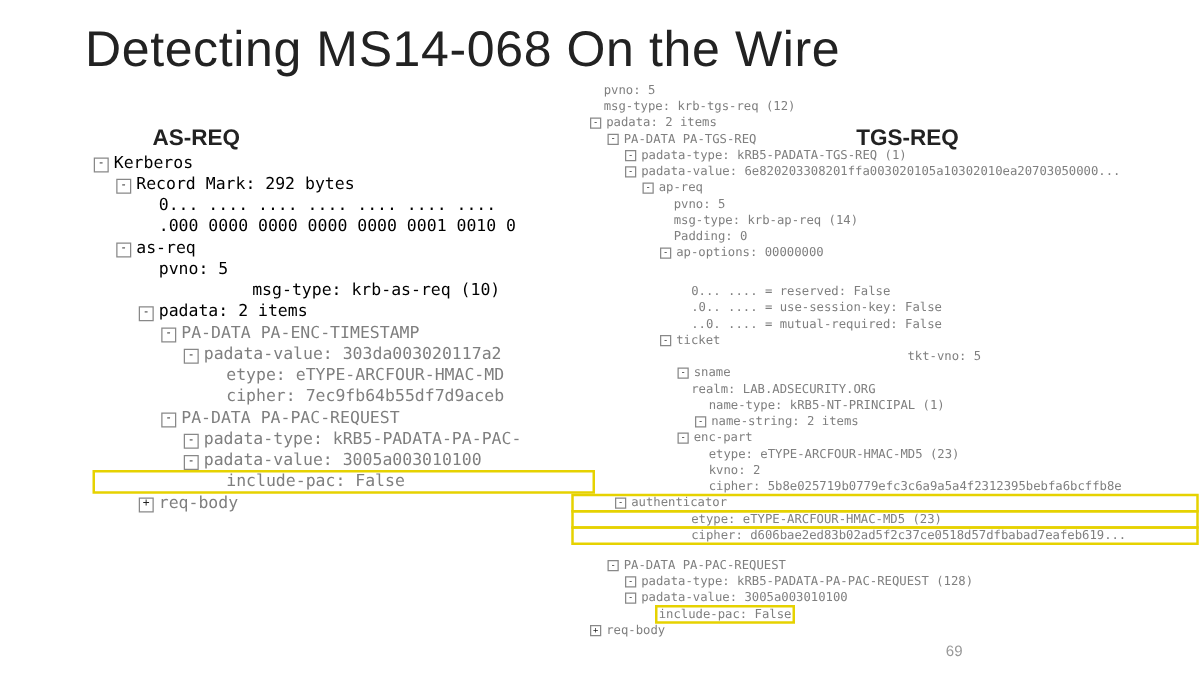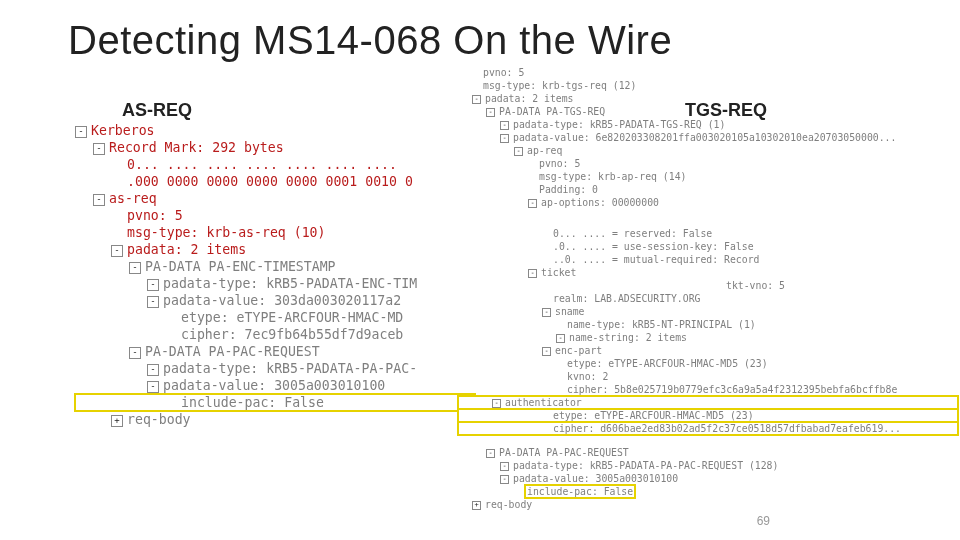--- a/index.html
+++ b/index.html
@@ -5,21 +5,21 @@
   html,body{margin:0;padding:0;width:960px;height:540px;background:#fff;font-family:"Segoe UI",Arial,sans-serif;overflow:hidden}
   .slide{position:relative;width:804px;height:540px;box-sizing:border-box}
   .title{position:absolute;left:68px;top:18px;font-size:40px;font-weight:300;color:#222;letter-spacing:.5px}
   .lbl{position:absolute;font-size:18px;font-weight:700;color:#222}
   .lbl-as{left:122px;top:100px}
   .lbl-tgs{left:685px;top:100px}
   .pagenum{position:absolute;right:34px;bottom:12px;font-size:12px;color:#999}
   
   .pane{position:absolute;font-family:Consolas,monaco,monospace;font-size:13.2px;line-height:17px;color:#222}
   .pane-gray{color:#7f7f7f}
-  .pane-dk{color:#b91c1c}
+  .pane-dk{color:#000000}
   .pane-left{left:75px;top:122px;width:400px}
   .pane-r1{left:458px;top:66px;width:500px;font-size:9.8px;line-height:13px}
   .pane-r2{left:458px;top:446px;width:500px;font-size:9.8px;line-height:13px}
   .row{white-space:pre}
   .tw{display:inline-block;width:10px;height:10px;border:1px solid #888;text-align:center;font-size:9px;line-height:9px;vertical-align:1px;margin-right:4px;cursor:pointer;background:#fff}
   .hl{outline:2px solid #e6d200;outline-offset:-1px;background:#fff}
   .hl2{display:inline-block;outline:2px solid #e6d200;outline-offset:-1px;padding:0 2px}
 </style>
 </head>
 <body>
@@ -29,24 +29,23 @@
   <div class="lbl lbl-as">AS-REQ</div>
   <div class="lbl lbl-tgs">TGS-REQ</div>
 
   <div class="pane pane-left" id="pane-left">
       <div class="row" style="padding-left: 0px;"><span class="tw">-</span><span class="pane-dk">Kerberos</span></div>
       <div class="row" style="padding-left: 18px;"><span class="tw">-</span><span class="pane-dk">Record Mark: 292 bytes</span></div>
       <div class="row" style="padding-left: 36px;"><span style="display: inline-block; width: 16px;"></span><span class="pane-dk">0... .... .... .... .... .... ....</span></div>
       <div class="row" style="padding-left: 36px;"><span style="display: inline-block; width: 16px;"></span><span class="pane-dk">.000 0000 0000 0000 0000 0001 0010 0</span></div>
       <div class="row" style="padding-left: 18px;"><span class="tw">-</span><span class="pane-dk">as-req</span></div>
       <div class="row" style="padding-left: 36px;"><span style="display: inline-block; width: 16px;"></span><span class="pane-dk">pvno: 5</span></div>
-      <div class="row" style="padding-left: 36px;"><span style="display: inline-block; width: 16px;"></span><span class="pane-dk">msg-type: krb-as-req (10)</span></div>
+      <div class="row" style="padding-left: 36px; text-align: center;"><span style="display: inline-block; width: 16px;"></span><span class="pane-dk">msg-type: krb-as-req (10)</span></div>
       <div class="row" style="padding-left: 36px;"><span class="tw">-</span><span class="pane-dk">padata: 2 items</span></div>
       <div class="row" style="padding-left: 54px;"><span class="tw">-</span><span class="pane-gray">PA-DATA PA-ENC-TIMESTAMP</span></div>
-      <div class="row" style="padding-left: 72px;"><span class="tw">-</span><span class="pane-gray">padata-type: kRB5-PADATA-ENC-TIM</span></div>
       <div class="row" style="padding-left: 72px;"><span class="tw">-</span><span class="pane-gray">padata-value: 303da003020117a2</span></div>
       <div class="row" style="padding-left: 90px;"><span style="display: inline-block; width: 16px;"></span><span class="pane-gray">etype: eTYPE-ARCFOUR-HMAC-MD</span></div>
       <div class="row" style="padding-left: 90px;"><span style="display: inline-block; width: 16px;"></span><span class="pane-gray">cipher: 7ec9fb64b55df7d9aceb</span></div>
       <div class="row" style="padding-left: 54px;"><span class="tw">-</span><span class="pane-gray">PA-DATA PA-PAC-REQUEST</span></div>
       <div class="row" style="padding-left: 72px;"><span class="tw">-</span><span class="pane-gray">padata-type: kRB5-PADATA-PA-PAC-</span></div>
       <div class="row" style="padding-left: 72px;"><span class="tw">-</span><span class="pane-gray">padata-value: 3005a003010100</span></div>
       <div class="row hl" style="padding-left: 90px;"><span style="display: inline-block; width: 16px;"></span><span class="pane-gray">include-pac: False</span></div>
       <div class="row" style="padding-left: 36px;"><span class="tw">+</span><span class="pane-gray">req-body</span></div>
     </div>
   <div class="pane pane-r1" id="pane-r1">
@@ -56,25 +55,25 @@
       <div class="row" style="padding-left: 28px;"><span class="tw" style="width: 7px; height: 7px; font-size: 7px; line-height: 7px;">-</span><span class="pane-gray">PA-DATA PA-TGS-REQ</span></div>
       <div class="row" style="padding-left: 42px;"><span class="tw" style="width: 7px; height: 7px; font-size: 7px; line-height: 7px;">-</span><span class="pane-gray">padata-type: kRB5-PADATA-TGS-REQ (1)</span></div>
       <div class="row" style="padding-left: 42px;"><span class="tw" style="width: 7px; height: 7px; font-size: 7px; line-height: 7px;">-</span><span class="pane-gray">padata-value: 6e820203308201ffa003020105a10302010ea20703050000...</span></div>
       <div class="row" style="padding-left: 56px;"><span class="tw" style="width: 7px; height: 7px; font-size: 7px; line-height: 7px;">-</span><span class="pane-gray">ap-req</span></div>
       <div class="row" style="padding-left: 70px;"><span style="display: inline-block; width: 11px;"></span><span class="pane-gray">pvno: 5</span></div>
       <div class="row" style="padding-left: 70px;"><span style="display: inline-block; width: 11px;"></span><span class="pane-gray">msg-type: krb-ap-req (14)</span></div>
       <div class="row" style="padding-left: 70px;"><span style="display: inline-block; width: 11px;"></span><span class="pane-gray">Padding: 0</span></div>
       <div class="row" style="padding-left: 70px;"><span class="tw" style="width: 7px; height: 7px; font-size: 7px; line-height: 7px;">-</span><span class="pane-gray">ap-options: 00000000</span></div>
       <div class="row" style="padding-left: 84px; margin-top: 18px;"><span style="display: inline-block; width: 11px;"></span><span class="pane-gray">0... .... = reserved: False</span></div>
       <div class="row" style="padding-left: 84px;"><span style="display: inline-block; width: 11px;"></span><span class="pane-gray">.0.. .... = use-session-key: False</span></div>
-      <div class="row" style="padding-left: 84px;"><span style="display: inline-block; width: 11px;"></span><span class="pane-gray">..0. .... = mutual-required: Record</span></div>
+      <div class="row" style="padding-left: 84px;"><span style="display: inline-block; width: 11px;"></span><span class="pane-gray">..0. .... = mutual-required: False</span></div>
       <div class="row" style="padding-left: 70px;"><span class="tw" style="width: 7px; height: 7px; font-size: 7px; line-height: 7px;">-</span><span class="pane-gray">ticket</span></div>
       <div class="row" style="padding-left: 84px; text-align: center;"><span style="display: inline-block; width: 11px;"></span><span class="pane-gray">tkt-vno: 5</span></div>
+      <div class="row" style="padding-left: 84px;"><span class="tw" style="width: 7px; height: 7px; font-size: 7px; line-height: 7px;">-</span><span class="pane-gray">sname</span></div>
       <div class="row" style="padding-left: 84px;"><span style="display: inline-block; width: 11px;"></span><span class="pane-gray">realm: LAB.ADSECURITY.ORG</span></div>
-      <div class="row" style="padding-left: 84px;"><span class="tw" style="width: 7px; height: 7px; font-size: 7px; line-height: 7px;">-</span><span class="pane-gray">sname</span></div>
       <div class="row" style="padding-left: 98px;"><span style="display: inline-block; width: 11px;"></span><span class="pane-gray">name-type: kRB5-NT-PRINCIPAL (1)</span></div>
       <div class="row" style="padding-left: 98px;"><span class="tw" style="width: 7px; height: 7px; font-size: 7px; line-height: 7px;">-</span><span class="pane-gray">name-string: 2 items</span></div>
       <div class="row" style="padding-left: 84px;"><span class="tw" style="width: 7px; height: 7px; font-size: 7px; line-height: 7px;">-</span><span class="pane-gray">enc-part</span></div>
       <div class="row" style="padding-left: 98px;"><span style="display: inline-block; width: 11px;"></span><span class="pane-gray">etype: eTYPE-ARCFOUR-HMAC-MD5 (23)</span></div>
       <div class="row" style="padding-left: 98px;"><span style="display: inline-block; width: 11px;"></span><span class="pane-gray">kvno: 2</span></div>
       <div class="row" style="padding-left: 98px;"><span style="display: inline-block; width: 11px;"></span><span class="pane-gray">cipher: 5b8e025719b0779efc3c6a9a5a4f2312395bebfa6bcffb8e</span></div>
       <div class="row hl" style="padding-left: 34px;"><span class="tw" style="width: 7px; height: 7px; font-size: 7px; line-height: 7px;">-</span><span class="pane-gray">authenticator</span></div>
       <div class="row hl" style="padding-left: 84px;"><span style="display: inline-block; width: 11px;"></span><span class="pane-gray">etype: eTYPE-ARCFOUR-HMAC-MD5 (23)</span></div>
       <div class="row hl" style="padding-left: 84px;"><span style="display: inline-block; width: 11px;"></span><span class="pane-gray">cipher: d606bae2ed83b02ad5f2c37ce0518d57dfbabad7eafeb619...</span></div>
     </div>

